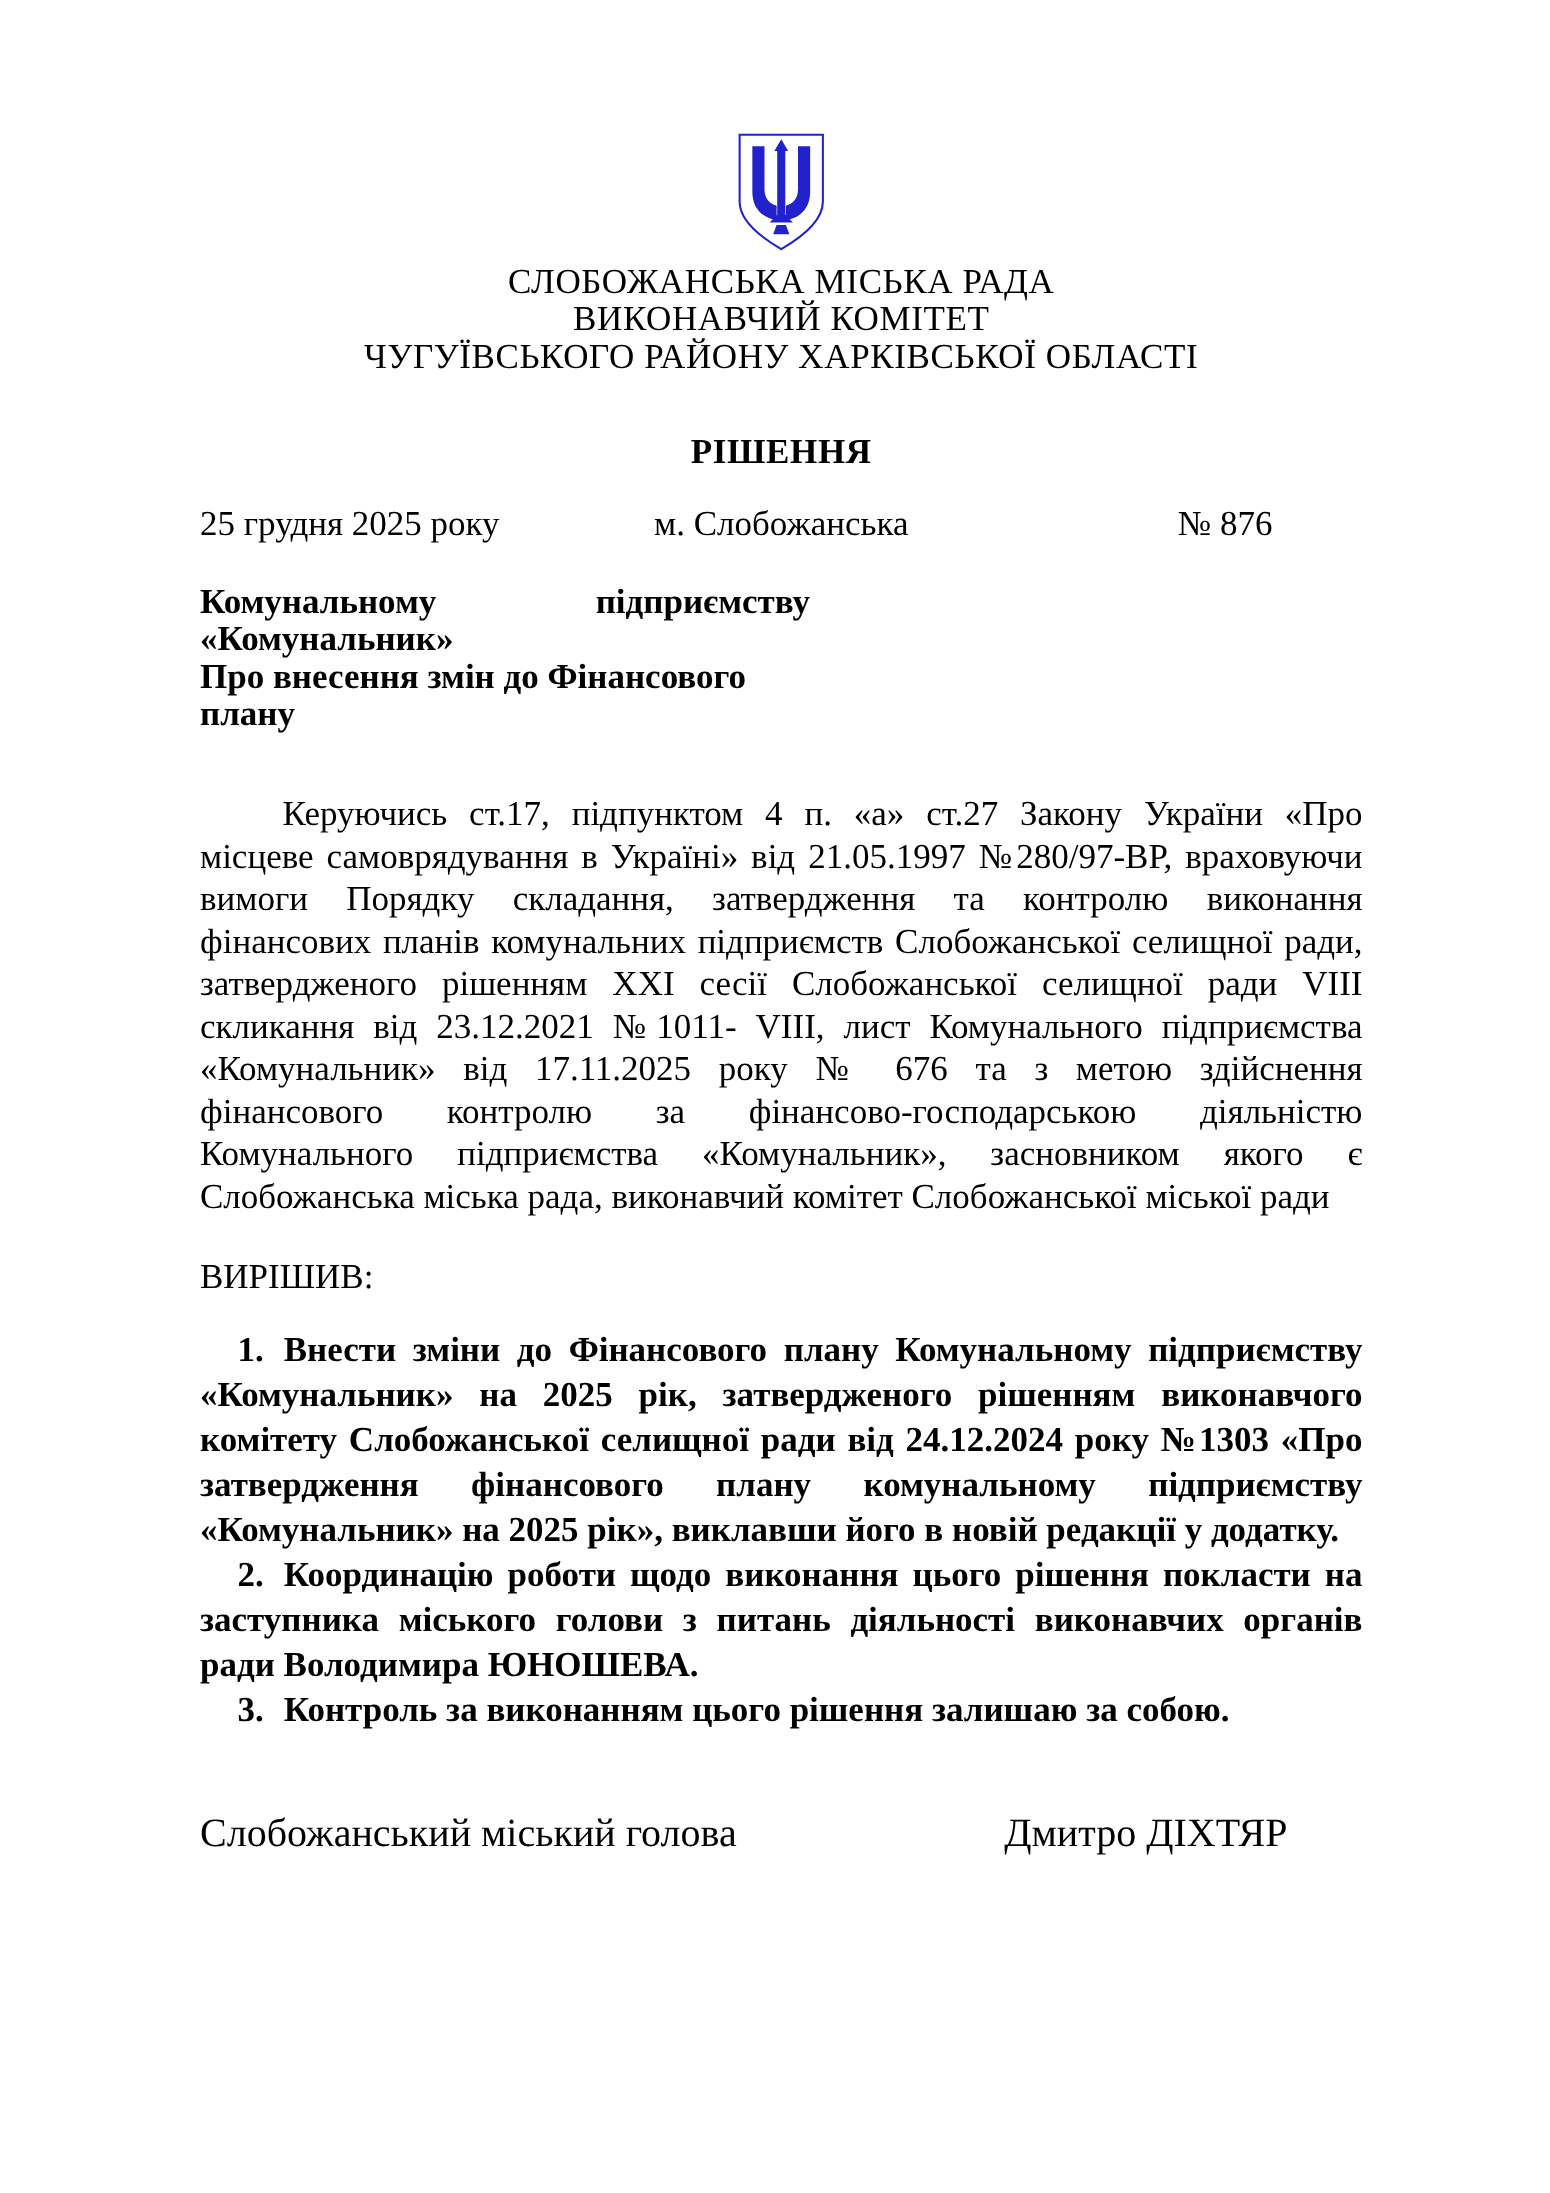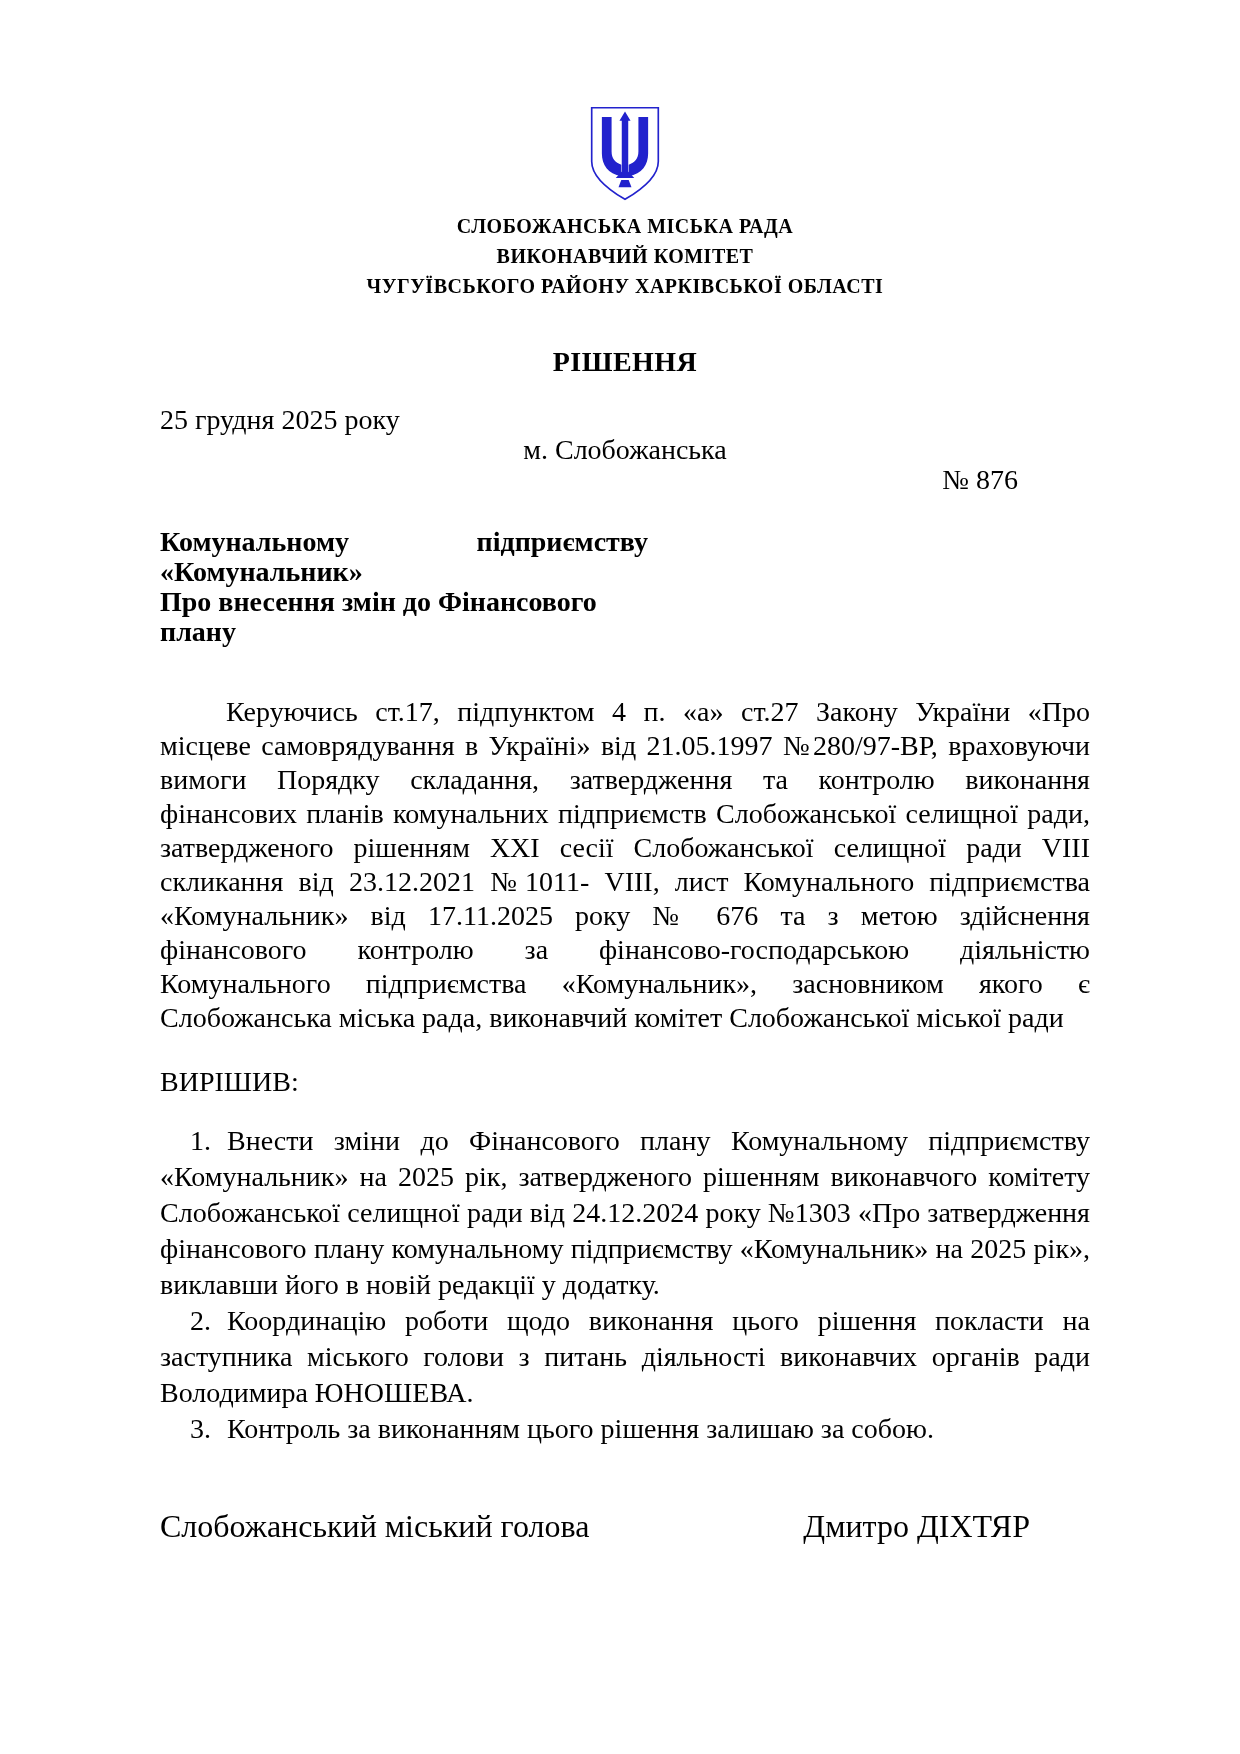--- a/index.html
+++ b/index.html
@@ -9,39 +9,39 @@
     margin:0 auto;
     background:#ffffff;
     color:#000;
     font-family:"Liberation Serif", serif;
     box-sizing:border-box;
     padding:105px 150px 0 160px;
     overflow:hidden;
   }
   .org-header { text-align:center; }
   .emblem-wrap { display:flex; justify-content:center; margin-bottom:8px; }
-  .org-line { font-size:20px; font-weight:700; line-height:30px; letter-spacing:0.5px; }
+  .org-line { font-size:28px; font-weight:400; line-height:30px; letter-spacing:0.5px; }
   .doc-type { text-align:center; font-size:28px; font-weight:700; line-height:30px; margin-top:46px; letter-spacing:0.5px; }
   .meta-row {
-    display:grid; grid-template-columns:1fr;
+    display:grid; grid-template-columns:1fr 1fr 1fr;
     margin-top:28px; font-size:28px; line-height:30px;
   }
   .meta-date { text-align:left; }
   .meta-place { text-align:center; }
   .meta-number { text-align:right; padding-right:72px; }
   .subject { margin-top:32px; width:488px; font-size:28px; font-weight:700; line-height:30px; }
   .subject .subj-line:not(:last-child) { text-align:justify; text-align-last:justify; }
   .preamble {
     margin:48px 0 0 0;
     font-size:28px; line-height:34px;
     text-align:justify; text-indent:66px;
   }
   .resolved { margin:30px 0 0 0; font-size:28px; line-height:34px; }
   .items { margin-top:24px; }
-  .item { margin:0; font-size:28px; line-height:36px; text-align:justify; text-indent:30px; }
+  .item { margin:0; font-size:28px; line-height:36px; text-align:justify; text-indent:30px;font-weight:bold; }
   .item .num { padding-right:16px; }
   .signature-row {
     margin-top:64px;
     display:flex; justify-content:space-between; align-items:baseline;
     font-size:32px; font-weight:400; line-height:30px;
   }
   .sig-name { margin-right:60px; }
 </style>
 </head>
 <body>

